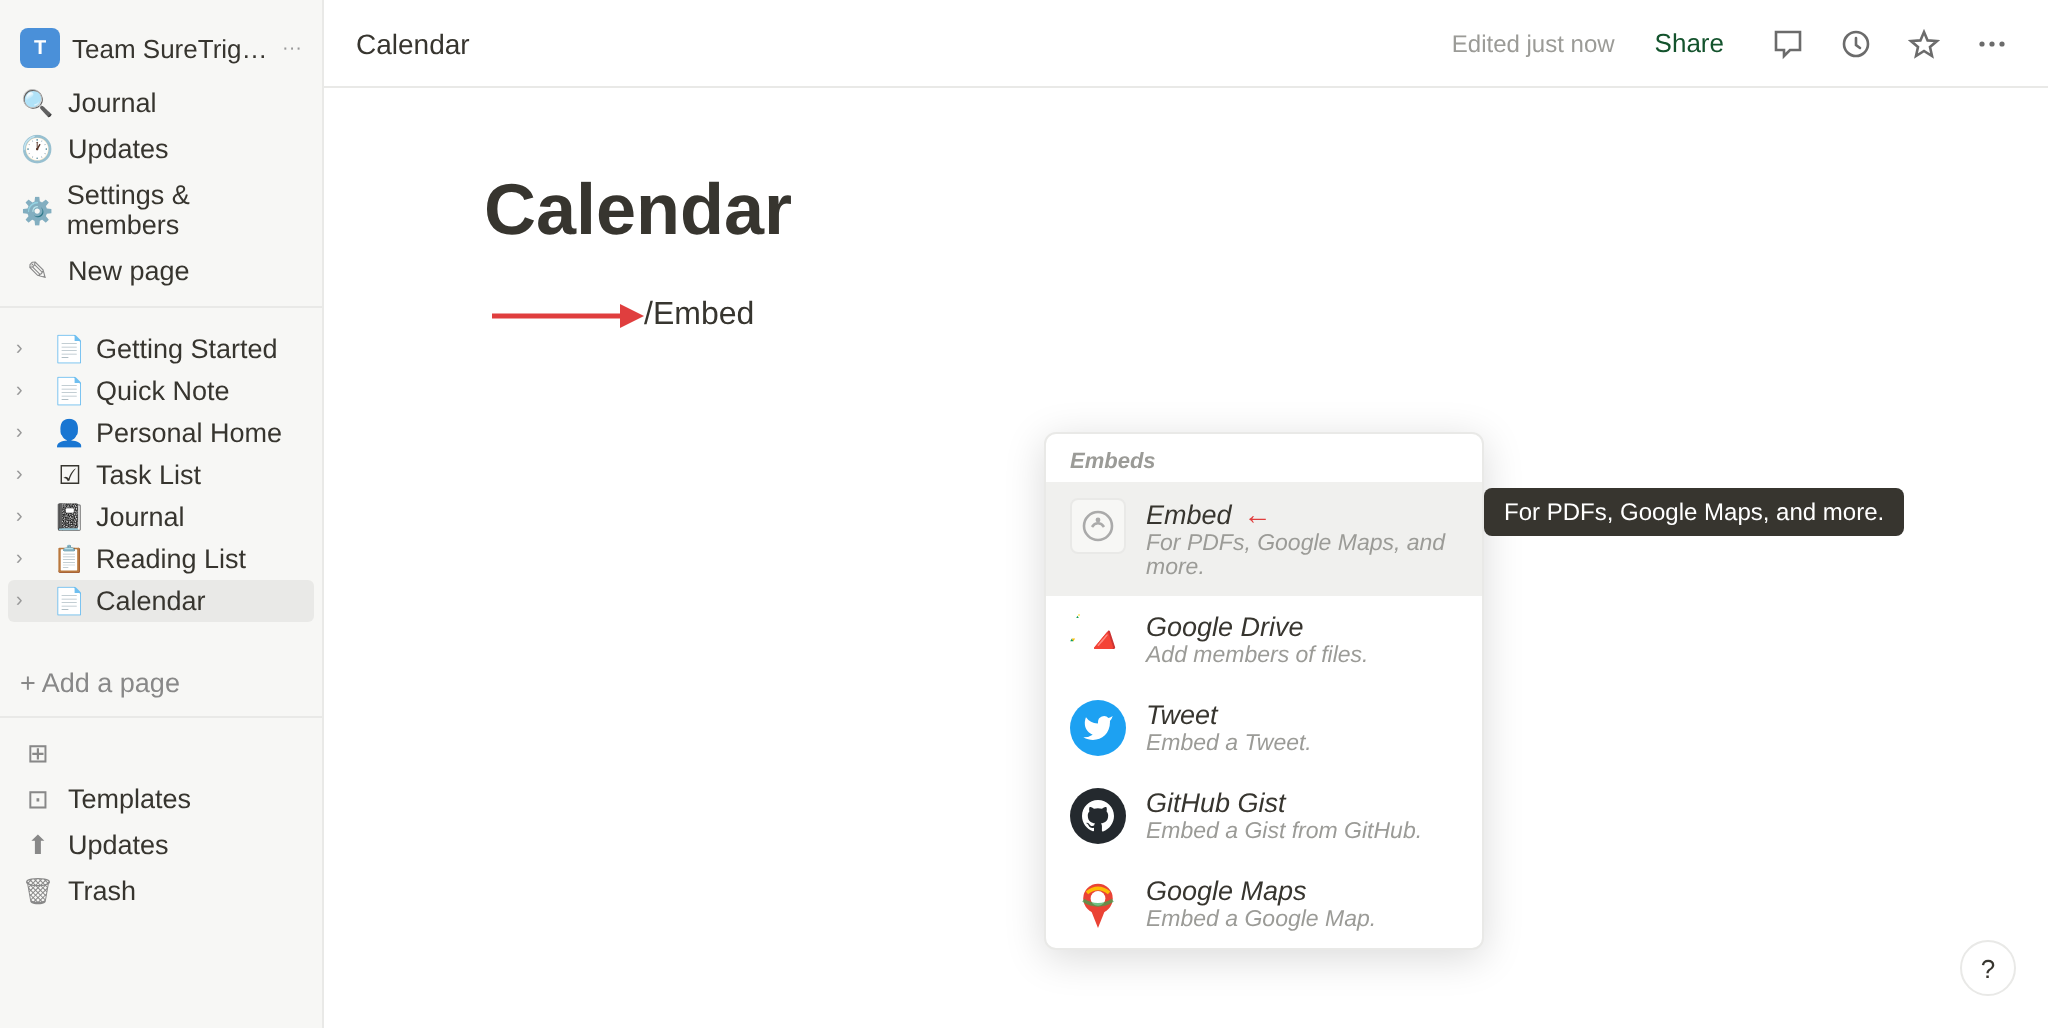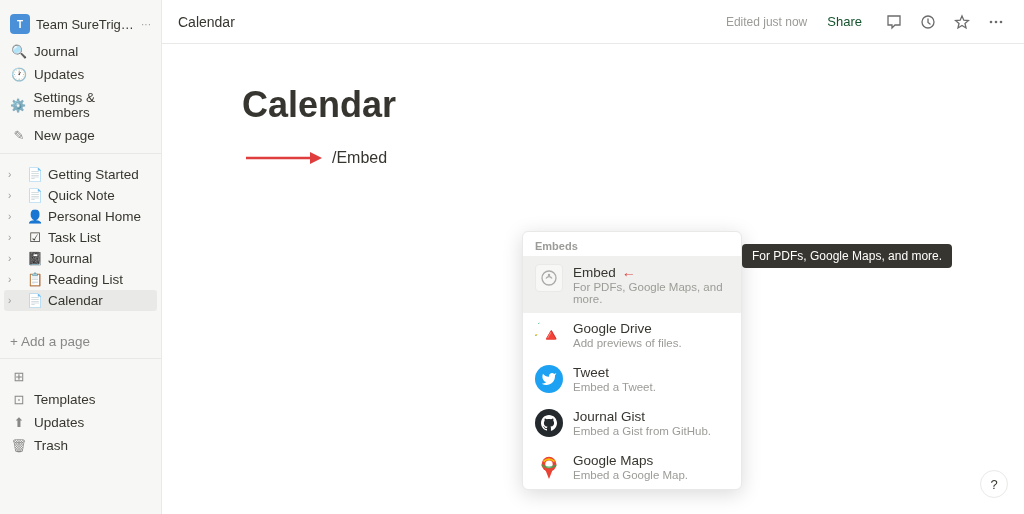--- a/index.html
+++ b/index.html
@@ -125,45 +125,45 @@
     }
     .page-title {
       font-size: 36px;
       font-weight: 700;
       color: #37352f;
       margin-bottom: 20px;
     }
     .embed-command-line {
       display: flex;
       align-items: center;
-      gap: 10px;
       margin-bottom: 4px;
     }
     .red-arrow {
       color: #e03e3e;
       font-size: 22px;
       display: flex; align-items: center;
     }
     .embed-text {
       font-size: 16px;
       color: #37352f;
     }
 
     
     .dropdown-menu {
       position: absolute;
       left: 360px;
-      top: 187px;
+      top: 172px;
       background: #fff;
       border: 1px solid #e9e9e7;
       border-radius: 6px;
       box-shadow: 0 4px 20px rgba(0,0,0,0.15);
       width: 220px;
       z-index: 100;
       overflow: hidden;
+      font-style: italic;
     }
     .dropdown-header {
       padding: 8px 12px 4px;
       font-size: 11px;
       font-weight: 600;
       color: #9b9b97;
       text-transform: none;
     }
     .dropdown-item {
       display: flex;
@@ -412,21 +412,21 @@
             <path d="M2 19l4.5-8L12 21H2z" fill="#0f9d58"></path>
             <path d="M8.5 5l4.5 8L17.5 5H8.5z" fill="#ffd600"></path>
             <path d="M14 13l4 7H6l4-7h4z" fill="#ea4335" opacity="0"></path>
             <path d="M12 19L6.5 11 12 5l5.5 6z" fill="none"></path>
           </svg>
 
           <span style="font-size:18px;">🔺</span>
         </div>
         <div class="dropdown-item-text">
           <div class="dropdown-item-title">Google Drive</div>
-          <div class="dropdown-item-subtitle">Add previews of files.</div>
+          <div class="dropdown-item-subtitle">Add members of files.</div>
         </div>
       </div>
 
       <div class="dropdown-item">
         <div class="dropdown-item-icon" style="background:#1da1f2;border-radius:50%;display:flex;align-items:center;justify-content:center;">
           <svg width="16" height="16" viewBox="0 0 24 24" fill="white">
               <path d="M23 3a10.9 10.9 0 01-3.14 1.53 4.48 4.48 0 00-7.86 3v1A10.66 10.66 0 013 4s-4 9 5 13a11.64 11.64 0 01-7 2c9 5 20 0 20-11.5a4.5 4.5 0 00-.08-.83A7.72 7.72 0 0023 3z"></path>
             </svg>
         </div>
         <div class="dropdown-item-text">
@@ -435,21 +435,21 @@
         </div>
       </div>
 
       <div class="dropdown-item">
         <div class="dropdown-item-icon" style="background:#24292e;border-radius:50%;display:flex;align-items:center;justify-content:center;">
           <svg width="16" height="16" viewBox="0 0 24 24" fill="white">
               <path d="M12 0C5.37 0 0 5.37 0 12c0 5.3 3.438 9.8 8.205 11.385.6.113.82-.258.82-.577 0-.285-.01-1.04-.015-2.04-3.338.724-4.042-1.61-4.042-1.61C4.422 18.07 3.633 17.7 3.633 17.7c-1.087-.744.084-.729.084-.729 1.205.084 1.838 1.236 1.838 1.236 1.07 1.835 2.809 1.305 3.495.998.108-.776.417-1.305.76-1.605-2.665-.3-5.466-1.332-5.466-5.93 0-1.31.465-2.38 1.235-3.22-.135-.303-.54-1.523.105-3.176 0 0 1.005-.322 3.3 1.23.96-.267 1.98-.399 3-.405 1.02.006 2.04.138 3 .405 2.28-1.552 3.285-1.23 3.285-1.23.645 1.653.24 2.873.12 3.176.765.84 1.23 1.91 1.23 3.22 0 4.61-2.805 5.625-5.475 5.92.42.36.81 1.096.81 2.22 0 1.606-.015 2.896-.015 3.286 0 .315.21.69.825.57C20.565 21.795 24 17.295 24 12c0-6.63-5.37-12-12-12"></path>
             </svg>
         </div>
         <div class="dropdown-item-text">
-          <div class="dropdown-item-title">Journal Gist</div>
+          <div class="dropdown-item-title">GitHub Gist</div>
           <div class="dropdown-item-subtitle">Embed a Gist from GitHub.</div>
         </div>
       </div>
 
       <div class="dropdown-item">
         <div class="dropdown-item-icon" style="display:flex;align-items:center;justify-content:center;">
           <svg width="20" height="24" viewBox="0 0 20 26">
             <ellipse cx="10" cy="10" rx="8" ry="8" fill="#ea4335"></ellipse>
             <ellipse cx="10" cy="10" rx="4" ry="4" fill="white"></ellipse>
             <polygon points="6,16 14,16 10,26" fill="#ea4335"></polygon>

